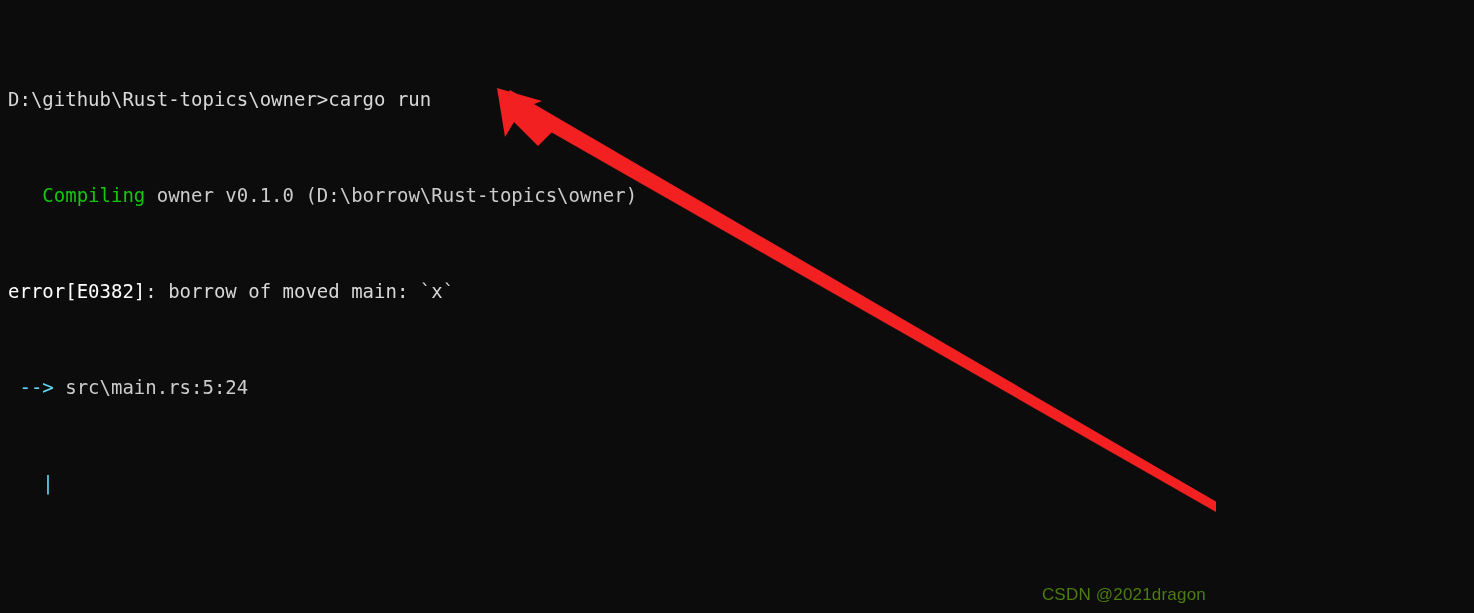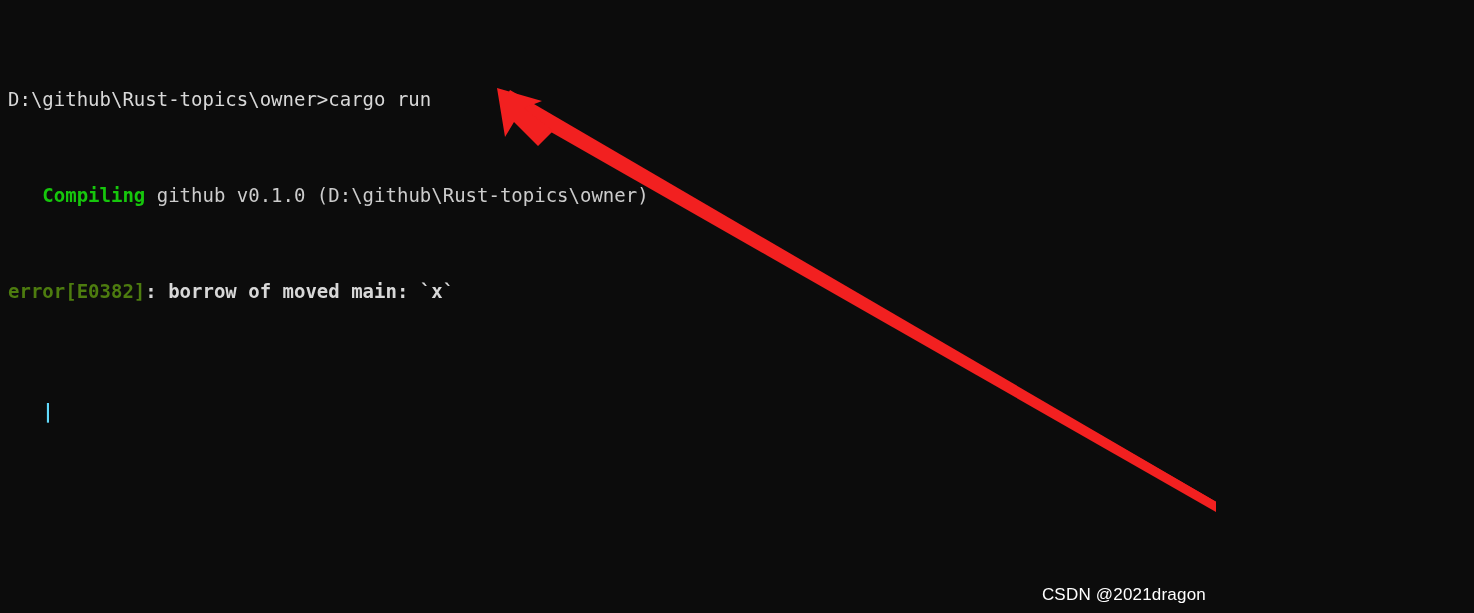--- a/index.html
+++ b/index.html
@@ -28,61 +28,62 @@
     white-space: pre;
     color: #cccccc;
   }
   .ln {
     height: 24px;
     white-space: pre;
     display: block;
   }
   
   .c-default { color: #cccccc; }
-  .c-red     { color: #4d7c0f; }
+  .c-red     { color: #ffffff; }
   .c-green   { color: #16c60c; }
   .c-cyan    { color: #61dafb; }
   .c-white   { color: #d8d8d8; }
-  .bold      { font-weight: bold; }
+  .bold      { font-weight: normal; }
 
   
   #annotation-arrow {
     position: absolute;
     left: 0;
     top: 0;
     width: 1474px;
     height: 613px;
     pointer-events: none;
   }
   
   #watermark {
     position: absolute;
     right: 10px;
     bottom: 8px;
     font-family: "Liberation Sans", "DejaVu Sans", sans-serif;
     font-size: 17px;
     line-height: 20px;
-    color: #ffffff;
+    color: #4d7c0f;
     letter-spacing: 0.2px;
     white-space: pre;
   }
 </style>
 </head>
 <body>
 
 <div id="terminal">
 
   <div id="console">
 
     <div class="ln"><span class="c-white">D:\github\Rust-topics\owner&gt;cargo run</span></div>
 
-    <div class="ln"><span class="c-default">   </span><span class="c-green bold">Compiling</span><span class="c-default"> github v0.1.0 (D:\github\Rust-topics\owner)</span></div>
+    <div class="ln"><span class="c-default">   </span><span class="c-green bold">Compiling</span><span class="c-default"> owner v0.1.0 (D:\borrow\Rust-topics\owner)</span></div>
 
     <div class="ln"><span class="c-red bold">error[E0382]</span><span class="c-white bold">: borrow of moved main: `x`</span></div>
 
+    <div class="ln"><span class="c-cyan bold"> --&gt; </span><span class="c-default">src\main.rs:5:24</span></div>
 
     <div class="ln"><span class="c-cyan bold">   |</span></div>
 
 
     
 
     
 
     
 

